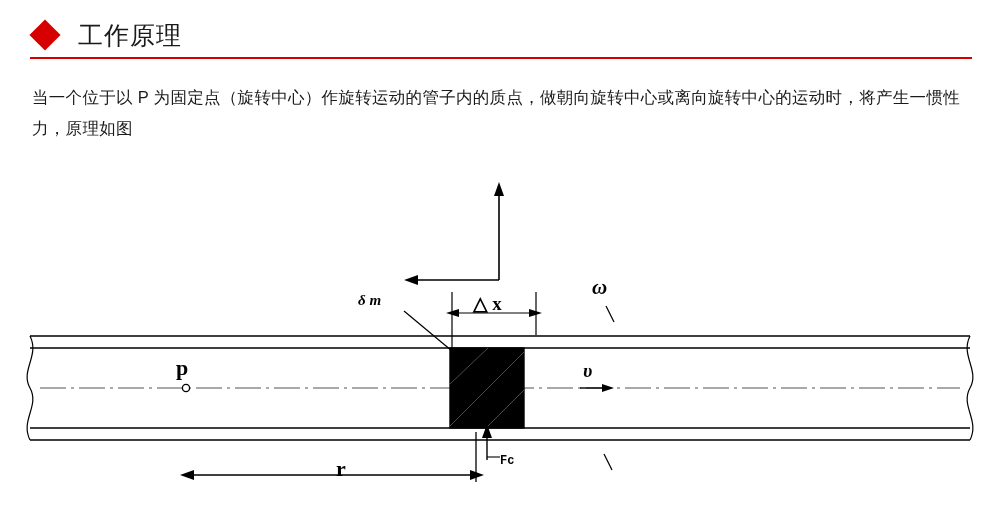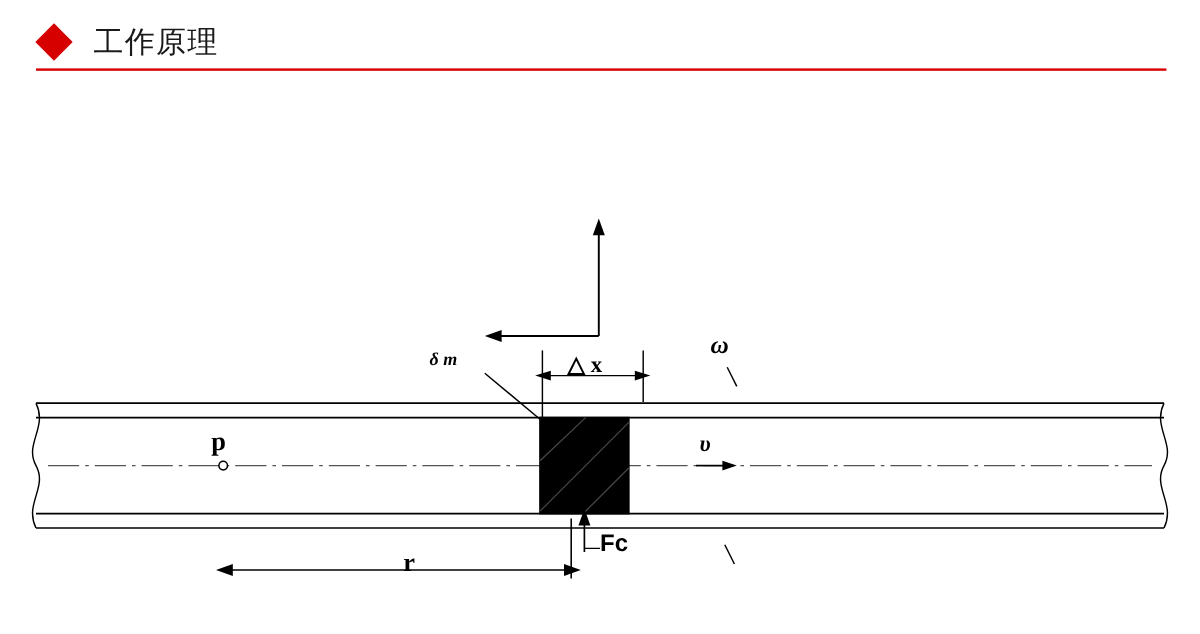--- a/index.html
+++ b/index.html
@@ -113,43 +113,44 @@
     font-size: 22px;
   }
   .lbl-v {
     left: 583px; top: 190px;
     font-family: "Liberation Serif", serif;
     font-weight: bold;
     font-style: italic;
     font-size: 19px;
   }
   .lbl-fc {
-    left: 500px; top: 272px;
-    font-family: Liberation Sans, sans-serif;
-    font-weight: bold;
-    font-size: 20px;
+    left: 500px; top: 284px;
+    font-family: Liberation Mono, monospace;
+    font-weight: bold;
+    font-size: 12px;
   }
   .lbl-r {
     left: 336px; top: 286px;
     font-family: "Liberation Serif", serif;
     font-weight: bold;
     font-size: 22px;
   }
 </style>
 </head>
 <body>
 
 <div class="slide">
 
   <div class="header">
     <div class="diamond"></div>
     <div class="header-title">工作原理</div>
   </div>
   <div class="header-rule"></div>
 
+  <div class="body-text">当一个位于以 P 为固定点（旋转中心）作旋转运动的管子内的质点，做朝向旋转中心或离向旋转中心的运动时，将产生一惯性力，原理如图</div>
 
   <div class="figure">
 
     <svg width="1000" height="356" viewBox="0 0 1000 356">
 
       <g stroke="#000" stroke-width="1.6" fill="none">
         <line x1="499" y1="110" x2="499" y2="20"></line>
         <line x1="499" y1="110" x2="412" y2="110"></line>
       </g>
       <polygon points="499,12 494,26 504,26" fill="#000"></polygon>

